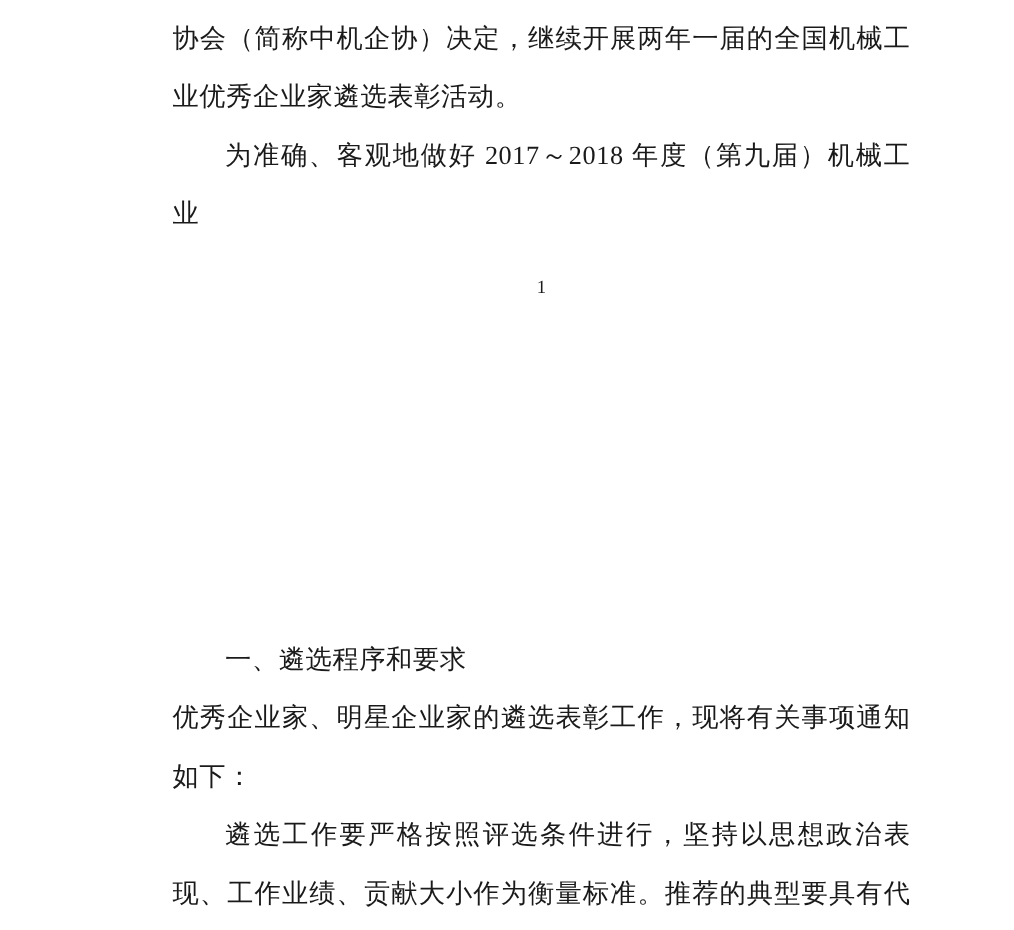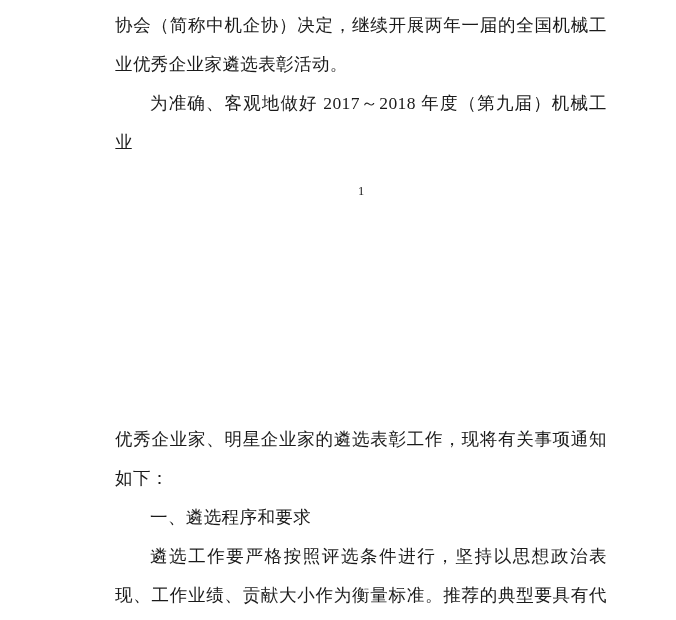--- a/index.html
+++ b/index.html
@@ -75,19 +75,19 @@
     <p class="body-text indent">为准确、客观地做好 2017～2018 年度（第九届）机械工业</p>
     <p class="page-number">1</p>
   </div>
 
   <div class="page-gap">
     
   </div>
 
   <div class="page page-two">
     <div class="page-two-inner">
+      <p class="body-text indent">一、遴选程序和要求</p>
       <p class="body-text">优秀企业家、明星企业家的遴选表彰工作，现将有关事项通知如下：</p>
-      <p class="body-text indent">一、遴选程序和要求</p>
       <p class="body-text indent">遴选工作要严格按照评选条件进行，坚持以思想政治表现、工作业绩、贡献大小作为衡量标准。推荐的典型要具有代表性、先进性和示范性。遴选工作继续坚持公开、公正、公平的原则，</p>
     </div>
   </div>
 
 </div>
 
 </body></html>

